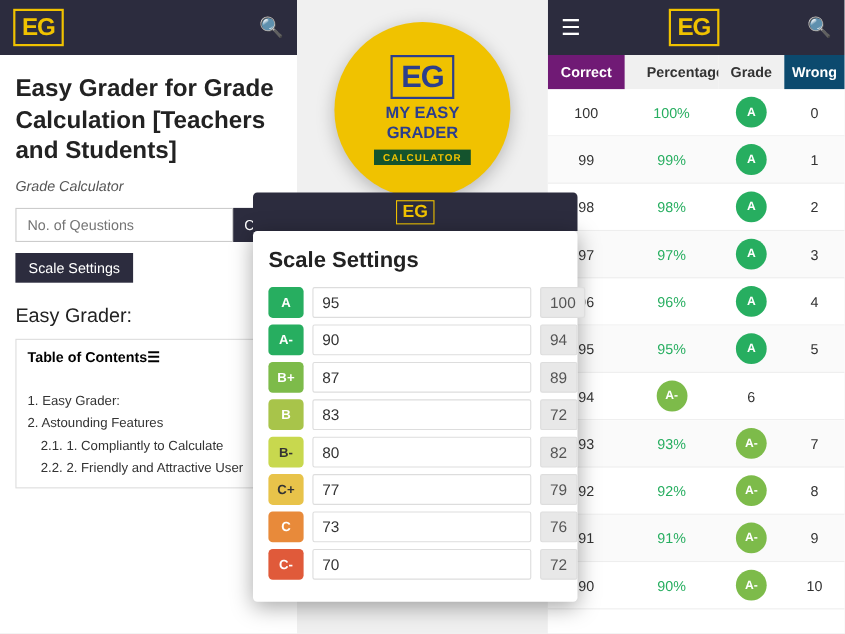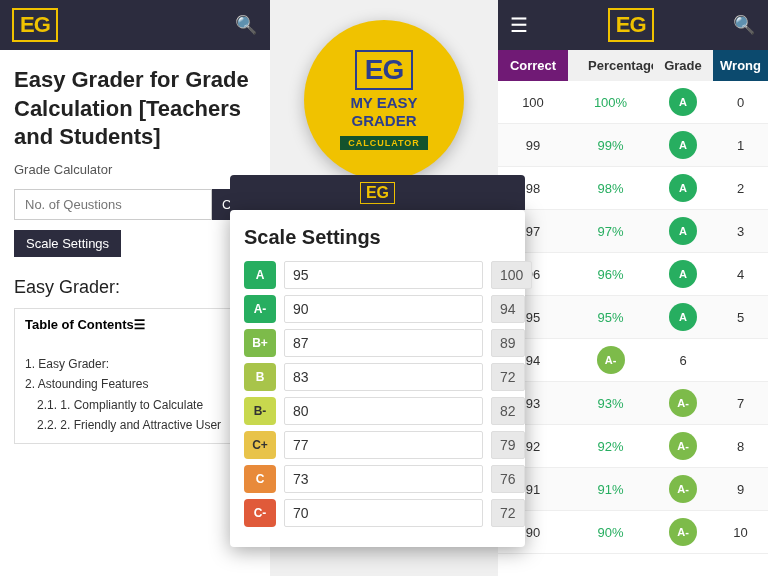--- a/index.html
+++ b/index.html
@@ -55,20 +55,21 @@
       font-weight: bold;
       color: #222;
       line-height: 1.3;
       margin-bottom: 10px;
     }
 
     .grade-calculator-label {
       font-size: 13px;
       color: #555;
       margin-bottom: 12px;
+      font-style: italic;
     }
 
     .input-row {
       display: flex;
       gap: 0;
       margin-bottom: 10px;
     }
 
     .questions-input {
       flex: 1;

